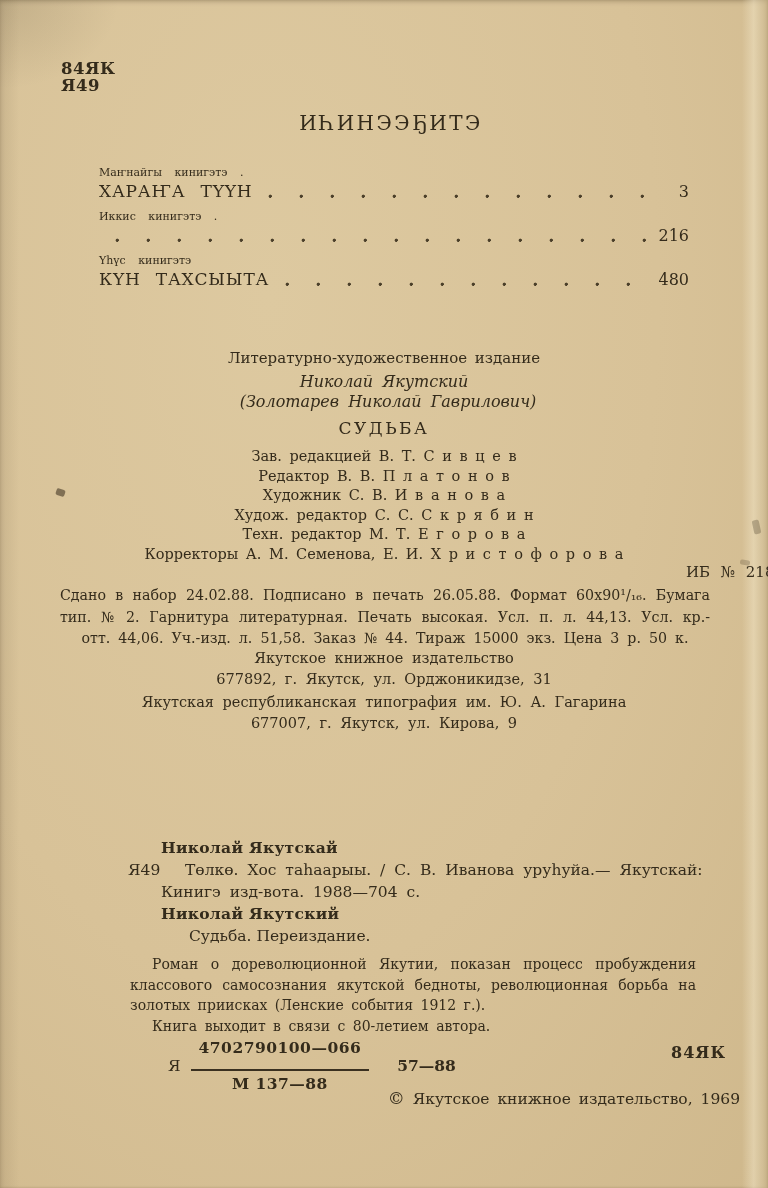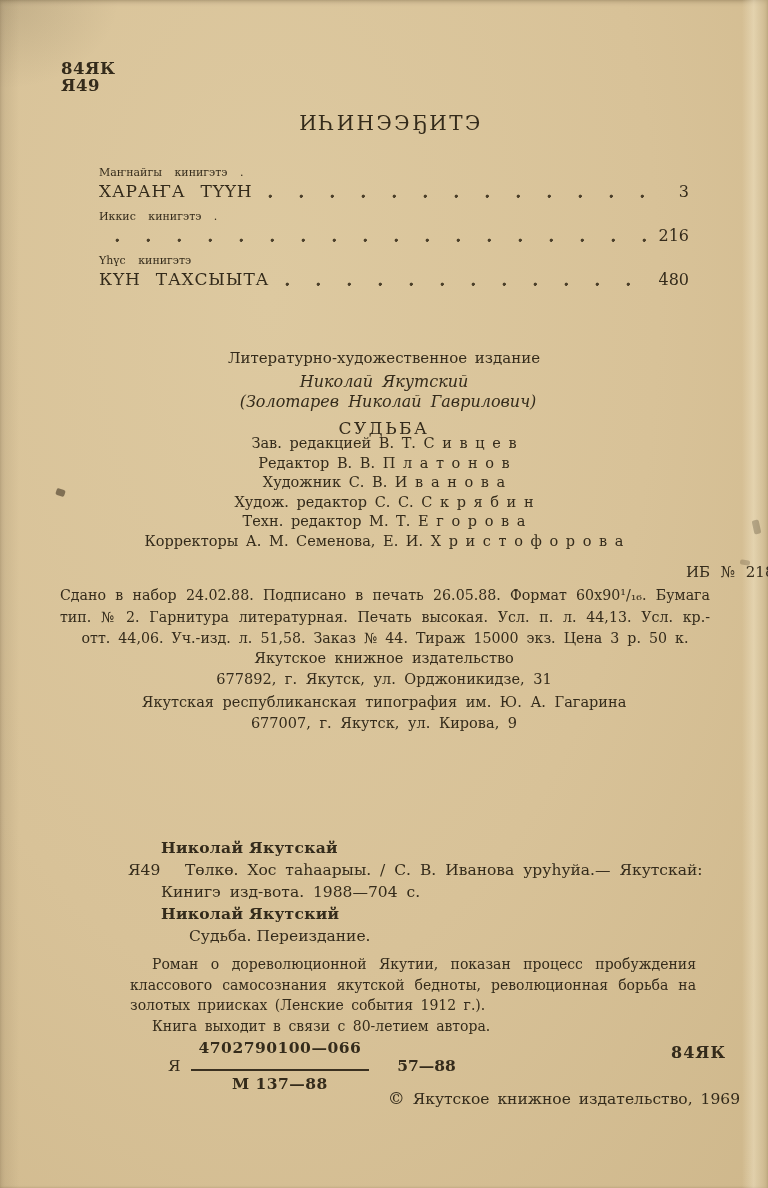--- a/index.html
+++ b/index.html
@@ -34,21 +34,21 @@
     background-image:radial-gradient(circle at 2.2px 2.2px, rgba(50,40,22,.85) 1.35px, rgba(50,40,22,0) 1.9px);
     background-size:31px 5px;background-repeat:repeat-x;background-position:0 calc(100% - 2px);}
   .toc-page{font-size:16px;letter-spacing:0;}
 
   .edition{position:absolute;left:0;top:349px;width:100%;text-align:center;}
   .edition-type{font-size:15px;word-spacing:3px;}
   .edition-author{font-style:italic;font-size:16px;margin-top:5px;word-spacing:4px;}
   .edition-real{font-style:italic;font-size:16px;margin-top:1px;word-spacing:4px;padding-left:8px;}
   .edition-title{font-size:17px;letter-spacing:2.5px;margin-top:7px;}
 
-  .credits{position:absolute;left:0;top:434px;width:100%;text-align:center;
+  .credits{position:absolute;left:0;top:447px;width:100%;text-align:center;
     font-size:14.5px;line-height:19.5px;word-spacing:3px;}
 
   .ib-line{position:absolute;left:0;top:563px;width:100%;text-align:right;font-size:15px;word-spacing:6px;padding-left:16px;}
 
   .imprint{position:absolute;left:60px;top:585px;width:650px;font-size:14.2px;line-height:21.5px;
     text-align:justify;text-align-last:center;word-spacing:3.5px;}
 
   .publisher{position:absolute;left:0;top:648px;width:100%;text-align:center;font-size:14.5px;line-height:21px;word-spacing:4px;}
   .publisher .gap{height:2px;}
 

